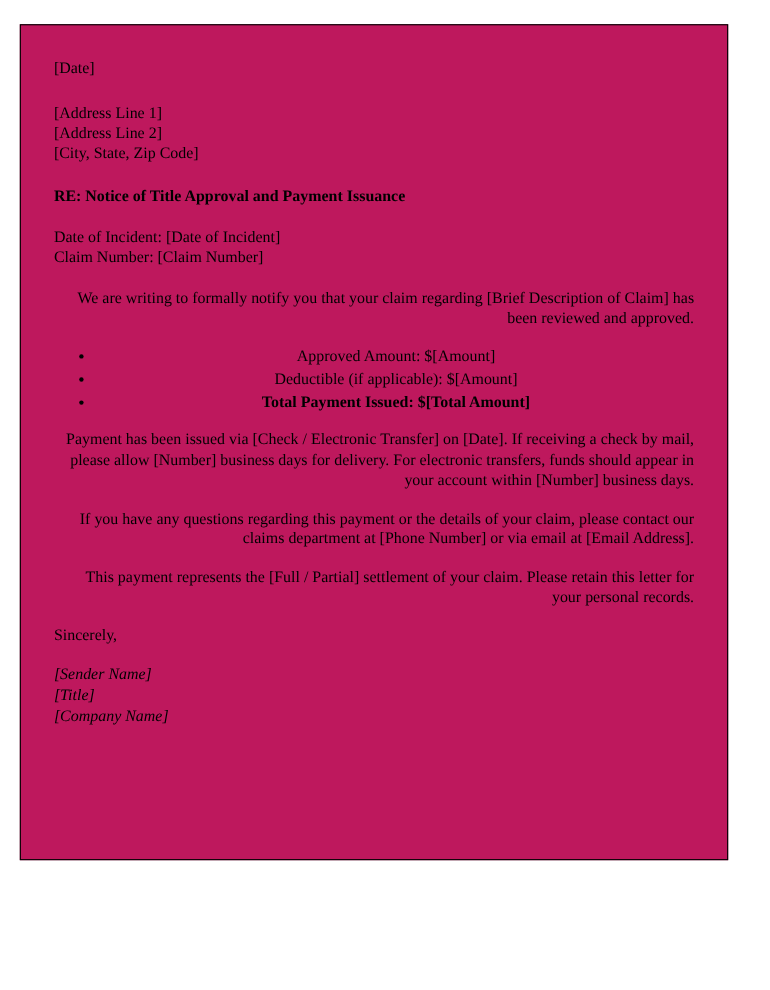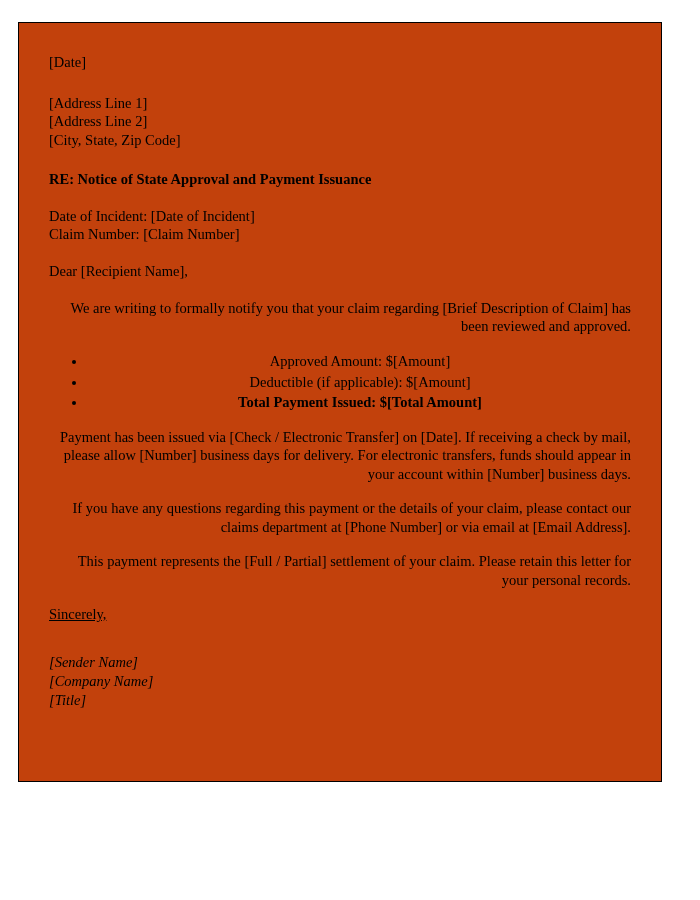--- a/index.html
+++ b/index.html
@@ -14,21 +14,21 @@
     color: #000000;
   }
   .page {
     position: absolute;
     left: 18px;
     top: 22px;
     width: 644px;
     height: 760px;
     border: 1px solid #000000;
     box-sizing: border-box;
-    background: #c2410c;
+    background: #be185d;
   }
   .content {
     padding: 30px 30px 0 30px;
     font-size: 14.5px;
     line-height: 1.28;
   }
   .block {
     margin-bottom: 16px;
   }
   .line {
@@ -65,22 +65,21 @@
   }
   ul.amounts li {
     margin: 0 0 2px 0;
     padding-left: 2px;
     text-align: center;
   }
   ul.amounts li.bold {
     font-weight: bold;
   }
   .sign-off {
-    margin-bottom: 29px;
-    text-decoration: underline;
+    margin-bottom: 17px;
   }
   .signature-block .line {
     line-height: 1.30;
     font-style: italic;
   }
 </style>
 </head>
 <body>
 
 <div class="page">
@@ -89,46 +88,45 @@
     <div class="block date-block">
       <span class="line">[Date]</span>
     </div>
 
     <div class="block address-block tight">
       <span class="line">[Address Line 1]</span>
       <span class="line">[Address Line 2]</span>
       <span class="line">[City, State, Zip Code]</span>
     </div>
 
-    <div class="block subject">RE: Notice of State Approval and Payment Issuance</div>
+    <div class="block subject">RE: Notice of Title Approval and Payment Issuance</div>
 
     <div class="block claim-block tight">
       <span class="line">Date of Incident: [Date of Incident]</span>
       <span class="line">Claim Number: [Claim Number]</span>
     </div>
 
-    <div class="block salutation">Dear [Recipient Name],</div>
 
     <p class="para">We are writing to formally notify you that your claim regarding [Brief Description of Claim] has been reviewed and approved.</p>
 
 
     <ul class="amounts">
       <li>Approved Amount: $[Amount]</li>
       <li>Deductible (if applicable): $[Amount]</li>
       <li class="bold">Total Payment Issued: $[Total Amount]</li>
     </ul>
 
     <p class="para">Payment has been issued via [Check / Electronic Transfer] on [Date]. If receiving a check by mail, please allow [Number] business days for delivery. For electronic transfers, funds should appear in your account within [Number] business days.</p>
 
     <p class="para">If you have any questions regarding this payment or the details of your claim, please contact our claims department at [Phone Number] or via email at [Email Address].</p>
 
     <p class="para">This payment represents the [Full / Partial] settlement of your claim. Please retain this letter for your personal records.</p>
 
     <div class="block sign-off">Sincerely,</div>
 
     <div class="block signature-block tight">
       <span class="line">[Sender Name]</span>
+      <span class="line">[Title]</span>
       <span class="line">[Company Name]</span>
-      <span class="line">[Title]</span>
     </div>
 
   </div>
 </div>
 
 </body></html>

